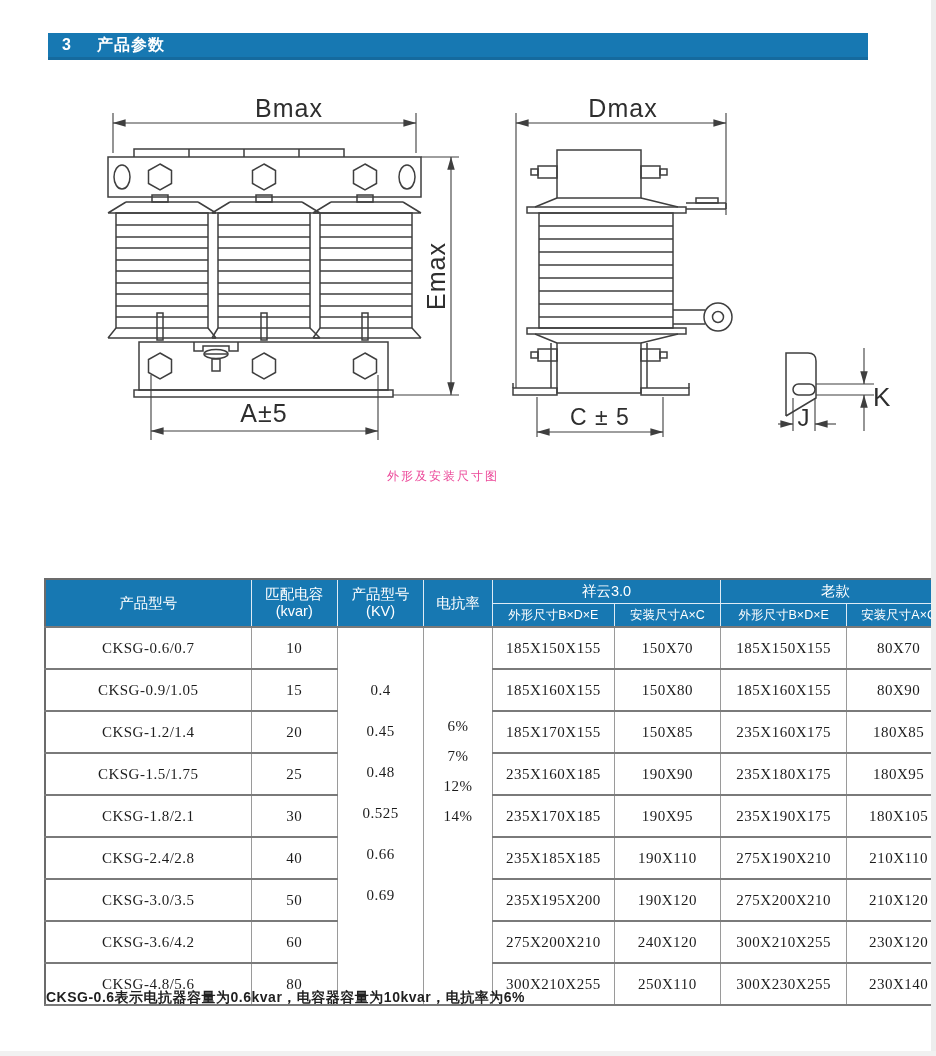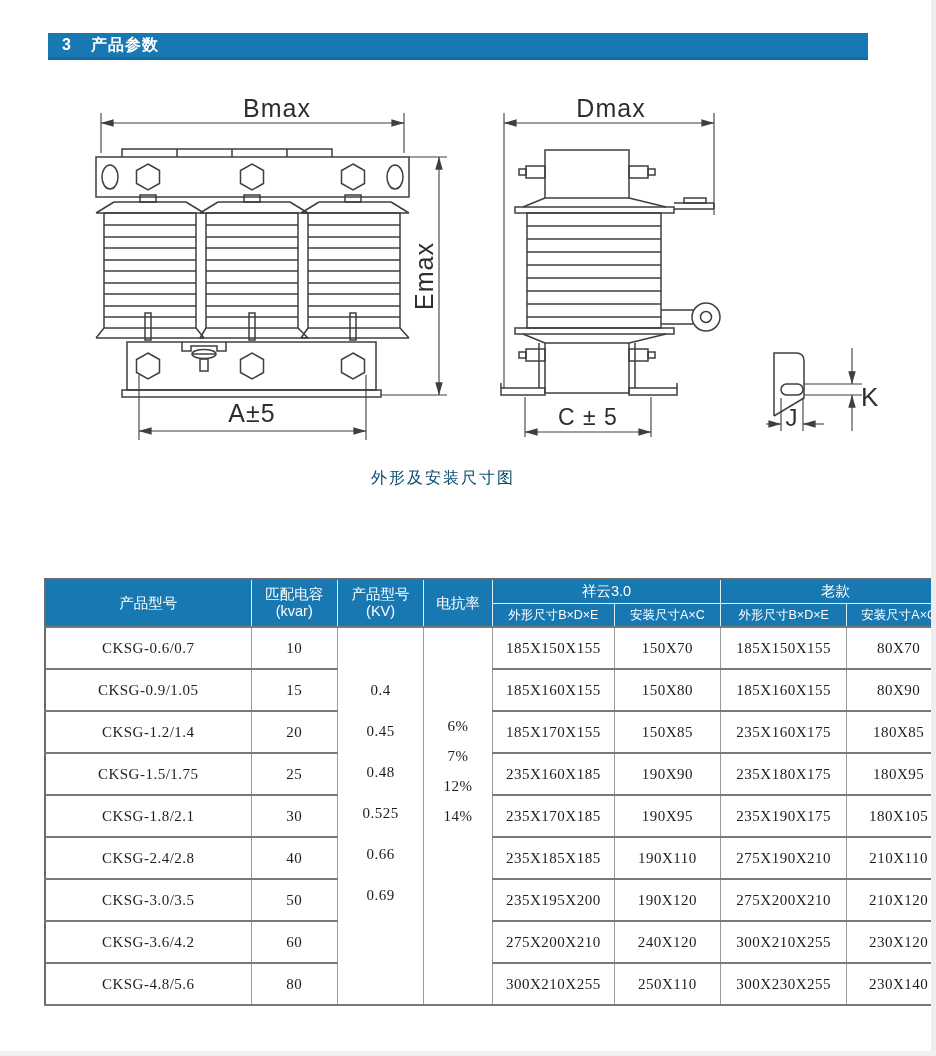--- a/index.html
+++ b/index.html
@@ -10,32 +10,32 @@
   .edge-r { position:absolute; right:0; top:0; width:5px; height:100%; background:#ededed; }
   .edge-b { position:absolute; left:0; bottom:0; width:100%; height:5px; background:#f1f1f1; }
 
   
   .titlebar {
     position:absolute; left:48px; top:33px; width:820px; height:24px;
     background:#1778b2; border-bottom:3px solid #156a9e;
     color:#ffffff; display:flex; align-items:center; padding:0; box-sizing:content-box;
   }
   .titlebar .num { font-size:16px; font-weight:bold; margin-left:14px; }
-  .titlebar .ttl { font-size:16px; font-weight:bold; margin-left:20px; letter-spacing:1px; }
+  .titlebar .ttl { font-size:16px; font-weight:bold; margin-left:26px; letter-spacing:1px; }
 
   
-  .drawing { position:absolute; left:52px; top:95px; width:860px; height:350px; }
+  .drawing { position:absolute; left:64px; top:95px; width:860px; height:350px; }
   .svg-front { position:absolute; left:40px; top:0; }
   .svg-side  { position:absolute; left:447px; top:0; }
   .svg-detail{ position:absolute; left:712px; top:245px; }
   .dim-text { fill:#2e2e2e; font-family:"Liberation Sans",sans-serif; letter-spacing:1px; }
 
   .caption {
     position:absolute; left:48px; top:468px; width:790px; text-align:center;
-    font-family:"Liberation Serif", serif; font-size:16px; color:#0c4a6e; letter-spacing:2px;
+    font-family:"Liberation Serif", serif; font-size:12px; color:#ec4899; letter-spacing:2px;
   }
 
   
   .param-table {
     position:absolute; left:44px; top:578px; width:908px;
     border-collapse:collapse; table-layout:fixed;
     border:2px solid #6b6b6b;
   }
   .param-table thead th {
     background:#1778b2; color:#ffffff; font-weight:normal;
@@ -327,17 +327,18 @@
           <td>80</td>
           <td>300X210X255</td>
           <td>250X110</td>
           <td>300X230X255</td>
           <td>230X140</td>
         </tr>
       </tbody>
   </table>
 
   <div class="notes">
+    <div>CKSG-0.6表示电抗器容量为0.6kvar，电容器容量为10kvar，电抗率为6%</div>
   </div>
 
   <div class="edge-r"></div>
   <div class="edge-b"></div>
 </div>
 
 </body></html>

